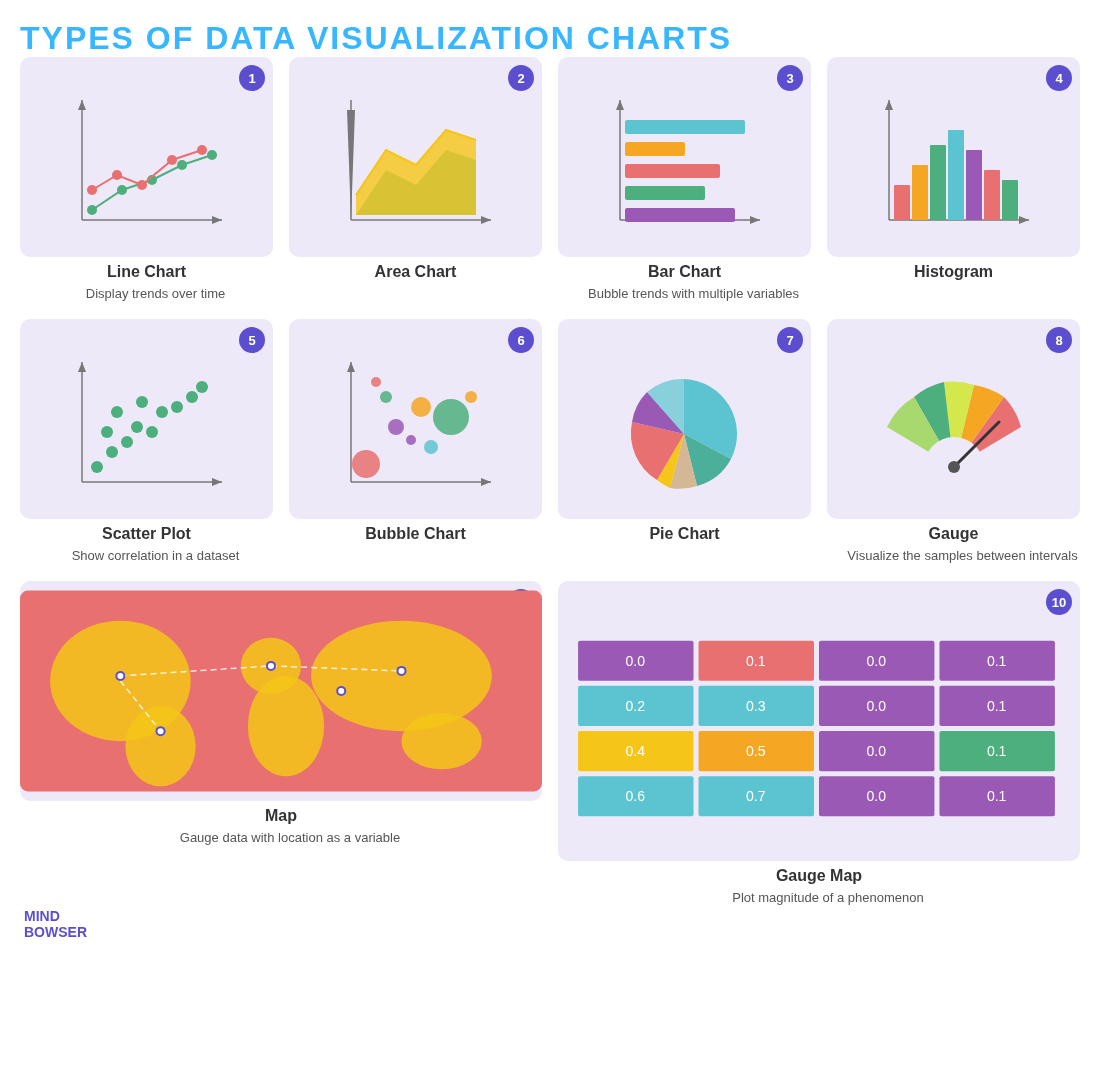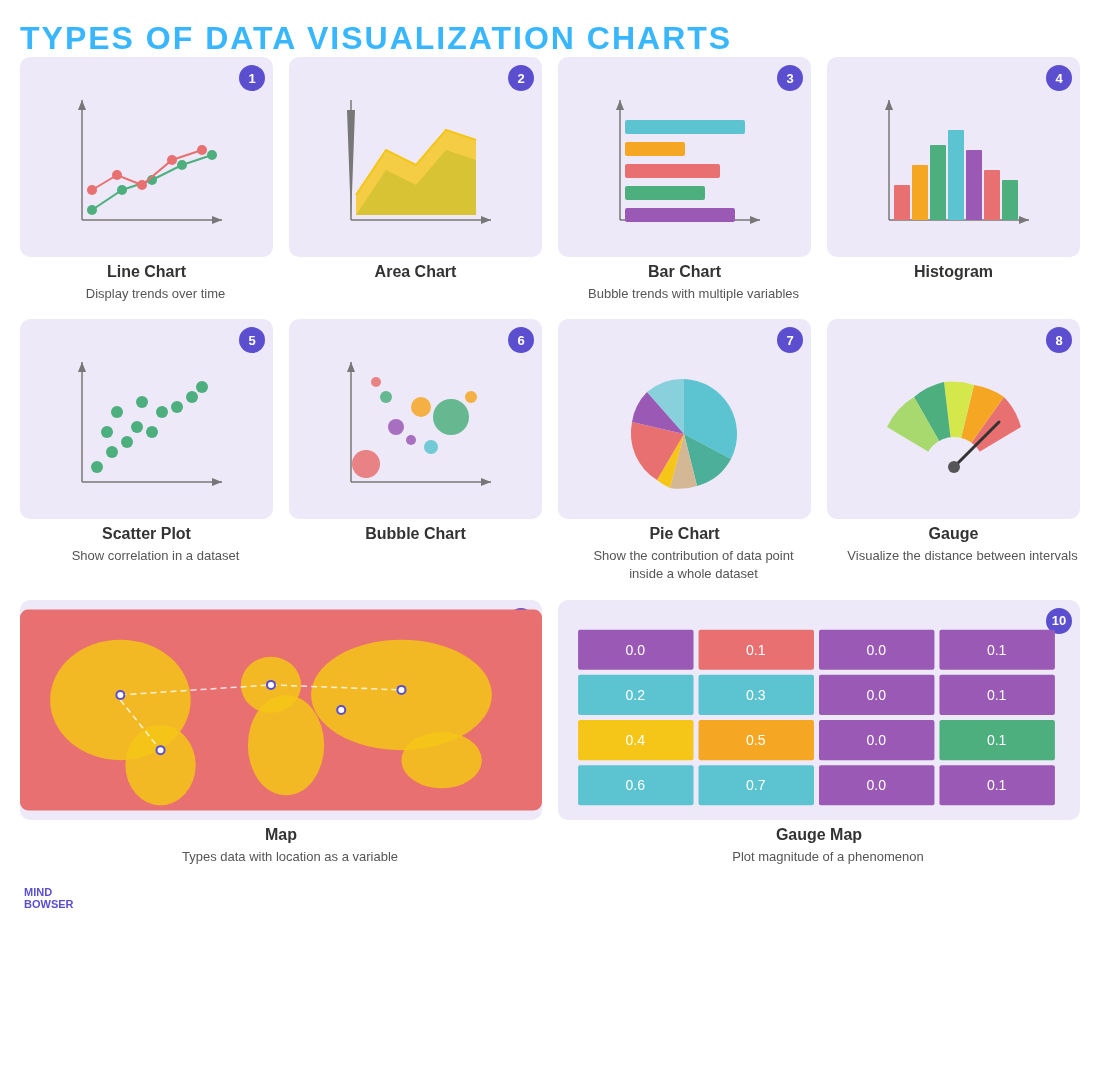--- a/index.html
+++ b/index.html
@@ -85,22 +85,22 @@
       grid-template-columns: 1fr 1fr 1fr 1fr;
       gap: 16px;
     }
     .map-item {
       grid-column: 1 / 3;
     }
     .heatmap-item {
       grid-column: 3 / 5;
     }
     .logo-area {
-      margin-top: 20px;
-      font-size: 11px;
+      margin-top: 0;
+      font-size: 14px;
       font-weight: bold;
       color: #5b4fcf;
       text-align: left;
     }
     .footer-row {
       display: flex;
       justify-content: flex-start;
       padding-left: 4px;
     }
   </style>
@@ -270,21 +270,20 @@
         <path d="M77,72 L63,126 A55,55 0 0,1 50,118 Z" fill="#f5c518"></path>
 
         <path d="M77,72 L50,118 A55,55 0 0,1 25,60 Z" fill="#e87070"></path>
 
         <path d="M77,72 L25,60 A55,55 0 0,1 40,30 Z" fill="#9b59b6"></path>
 
         <path d="M77,72 L40,30 A55,55 0 0,1 77,17 Z" fill="#5bc4d0" opacity="0.7"></path>
       </svg>
     </div>
     <div class="chart-label">Pie Chart</div>
-    <div class="chart-desc">Show the contribution of data point inside a whole dataset</div>
   </div>
 
   <div class="chart-item">
     <div class="chart-box">
       <div class="badge">8</div>
       <svg width="170" height="140" viewBox="0 0 170 140">
 
         <path d="M85,100 L152,60 A70,70 0 0,0 135,30 Z" fill="#e87070"></path>
 
         <path d="M85,100 L135,30 A70,70 0 0,0 105,18 Z" fill="#f5a623"></path>
@@ -295,21 +294,21 @@
 
         <path d="M85,100 L45,30 A70,70 0 0,0 18,60 Z" fill="#a8d96e"></path>
 
         <circle cx="85" cy="100" r="30" fill="#ede9f8"></circle>
 
         <line x1="85" y1="100" x2="130" y2="55" stroke="#333" stroke-width="3" stroke-linecap="round"></line>
         <circle cx="85" cy="100" r="6" fill="#555"></circle>
       </svg>
     </div>
     <div class="chart-label">Gauge</div>
-    <div class="chart-desc">Visualize the distance between intervals</div>
+    <div class="chart-desc">Visualize the samples between intervals</div>
   </div>
 </div>
 
 <div class="bottom-row">
 
   <div class="chart-item map-item">
     <div class="chart-box map-box" style="height:220px;">
       <div class="badge">9</div>
       <svg width="100%" height="100%" viewBox="0 0 520 200" style="position:absolute;top:0;left:0;">
 
@@ -337,25 +336,25 @@
         <circle cx="250" cy="75" r="3" fill="#fff"></circle>
         <circle cx="380" cy="80" r="5" fill="#5b4fcf"></circle>
         <circle cx="380" cy="80" r="3" fill="#fff"></circle>
         <circle cx="140" cy="140" r="5" fill="#5b4fcf"></circle>
         <circle cx="140" cy="140" r="3" fill="#fff"></circle>
         <circle cx="320" cy="100" r="5" fill="#5b4fcf"></circle>
         <circle cx="320" cy="100" r="3" fill="#fff"></circle>
       </svg>
     </div>
     <div class="chart-label">Map</div>
-    <div class="chart-desc">Types data with location as a variable</div>
+    <div class="chart-desc">Gauge data with location as a variable</div>
   </div>
 
   <div class="chart-item heatmap-item">
-    <div class="chart-box map-box" style="height:220px;padding-left:32px;">
+    <div class="chart-box map-box" style="height:280px;padding-left:32px;">
       <div class="badge">10</div>
       <svg width="100%" height="100%" viewBox="0 0 520 200" style="position:absolute;top:0;left:0;">
 
         <rect x="20" y="20" width="115" height="40" fill="#9b59b6" rx="2"></rect>
         <text x="77" y="45" text-anchor="middle" fill="#fff" font-size="14">0.0</text>
         <rect x="140" y="20" width="115" height="40" fill="#e87070" rx="2"></rect>
         <text x="197" y="45" text-anchor="middle" fill="#fff" font-size="14">0.1</text>
         <rect x="260" y="20" width="115" height="40" fill="#9b59b6" rx="2"></rect>
         <text x="317" y="45" text-anchor="middle" fill="#fff" font-size="14">0.0</text>
         <rect x="380" y="20" width="115" height="40" fill="#9b59b6" rx="2"></rect>

